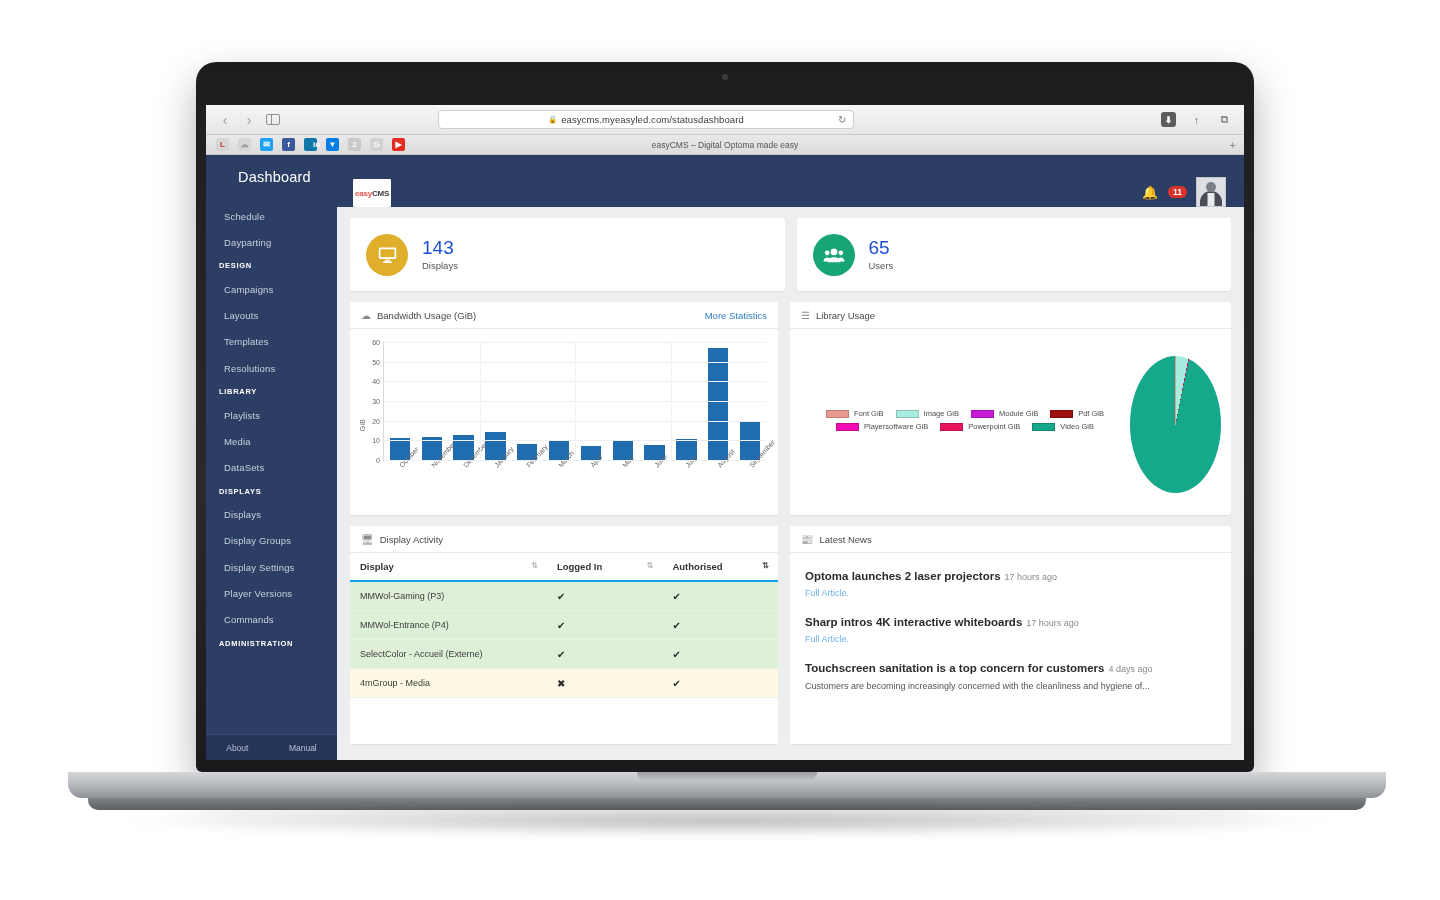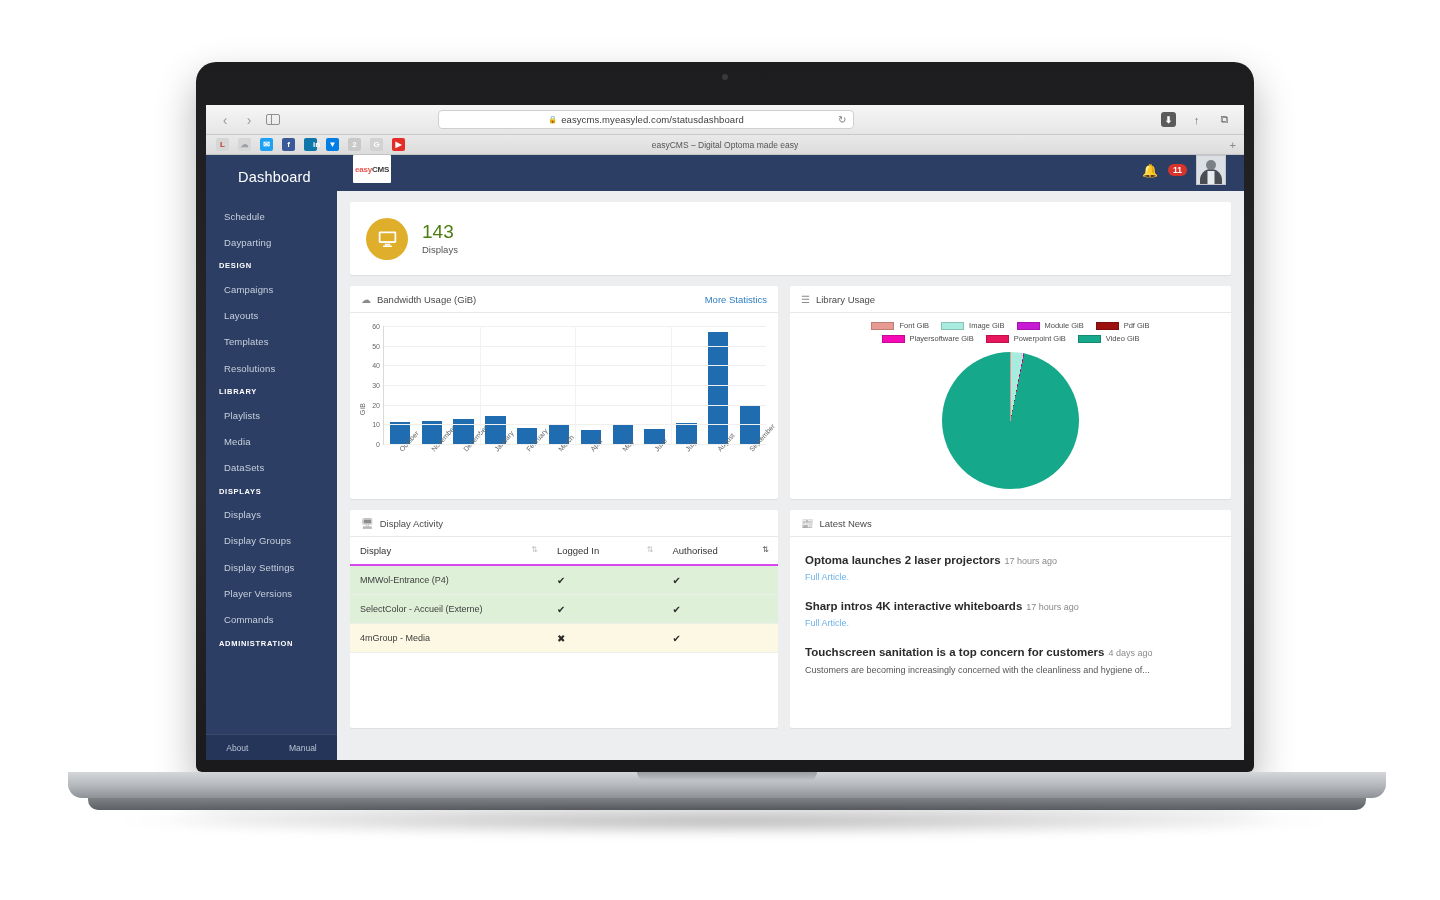--- a/index.html
+++ b/index.html
@@ -116,21 +116,21 @@
   }
   .sidebar-footer {
     height: 26px; background: #25355a; display: flex; align-items: center;
     justify-content: space-around; border-top: 1px solid #38496c;
   }
   .sidebar-footer span { font-size: 8.5px; color: #b8c2d4; cursor: pointer; }
 
   .main-col { flex: 1; display: flex; flex-direction: column; min-width: 0; }
 
   .topbar {
-    height: 36px; background: #2c3e63; display: flex; align-items: flex-start;
+    height: 52px; background: #2c3e63; display: flex; align-items: flex-end;
     padding: 0 18px 0 0; position: relative;
   }
   .topbar-title {
     position: absolute; left: -113px; top: 0; height: 44px;
     display: flex; align-items: center; padding-left: 14px;
     font-size: 14.5px; color: #ffffff; letter-spacing: .2px;
   }
   .logo-box {
     width: 38px; height: 28px; background: #ffffff; border-radius: 1px;
     display: flex; align-items: center; justify-content: center;
@@ -168,21 +168,21 @@
   .stats-row { display: flex; gap: 12px; margin-bottom: 11px; }
   .stat-card {
     flex: 1; background: #fff; border-radius: 2px; height: 73px;
     display: flex; align-items: center; padding: 0 16px; gap: 14px;
     box-shadow: 0 1px 1px rgba(0,0,0,.07);
   }
   .stat-circle {
     width: 42px; height: 42px; border-radius: 50%; flex: none;
     display: flex; align-items: center; justify-content: center;
   }
-  .stat-num { font-size: 19px; color: #4d7c0f; line-height: 1.05; font-weight: 400; }
+  .stat-num { font-size: 19px; color: #1d4ed8; line-height: 1.05; font-weight: 400; }
   .stat-label { font-size: 9.5px; color: #555; margin-top: 2px; }
 
   
   .panel-row { display: flex; gap: 12px; margin-bottom: 11px; }
   .panel {
     background: #fff; border-radius: 2px; box-shadow: 0 1px 1px rgba(0,0,0,.07);
     display: flex; flex-direction: column; overflow: hidden;
   }
   .panel-head {
     height: 27px; display: flex; align-items: center; padding: 0 11px;
@@ -212,32 +212,32 @@
   .bars { position: absolute; left: 0; right: 0; top: 0; bottom: 0; display: flex; align-items: flex-end; }
   .bar-slot { flex: 1; display: flex; flex-direction: column; justify-content: flex-end; align-items: center; height: 100%; position: relative; }
   .bar { width: 64%; background: #1f6cb0; }
   .xlabel {
     position: absolute; top: 100%; left: 50%;
     transform-origin: left top; transform: translateX(-2px) rotate(-48deg);
     font-size: 7px; color: #666; white-space: nowrap; margin-top: 4px;
   }
 
   
-  .pie-area { flex: 1; padding: 8px 10px 8px; display: flex; flex-direction: column; align-items: center; }
+  .pie-area { flex: 1; padding: 8px 10px 8px; display: flex; align-items: center; }
   .legend { display: flex; flex-wrap: wrap; justify-content: center; gap: 4px 12px; max-width: 330px; margin-bottom: 4px; }
   .legend-item { display: flex; align-items: center; gap: 5px; }
   .swatch { width: 23px; height: 8px; border: 1px solid rgba(0,0,0,.18); flex: none; }
   .legend-label { font-size: 7.5px; color: #4d4d4d; white-space: nowrap; }
   .pie { width: 137px; height: 137px; border-radius: 50%; margin-top: 5px; }
 
   
   .table { width: 100%; border-collapse: collapse; }
   .table th {
-    text-align: left; font-size: 9.5px; color: #333; font-weight: normal;
-    padding: 8px 10px; border-bottom: 2px solid #d946ef; white-space: nowrap;
+    text-align: left; font-size: 9.5px; color: #333; font-weight: bold;
+    padding: 8px 10px; border-bottom: 2px solid #0ea5e9; white-space: nowrap;
   }
   .table td { font-size: 9px; color: #3c3c3c; padding: 8.5px 10px; border-bottom: 1px solid #edefe9; }
   .sort-ico { float: right; color: #bdbdbd; font-size: 8px; letter-spacing: -1px; }
   .sort-ico.active { color: #555; }
   .row-ok { background: #dff0d8; }
   .row-warn { background: #fcf8e3; }
   .mark { font-size: 10px; color: #2b2b2b; }
   .col-c { text-align: left; }
 
   
@@ -350,20 +350,36 @@
                     <rect x="4" y="6" width="16" height="9" fill="#dfae2b"></rect>
                     <rect x="9" y="18" width="6" height="2" fill="#ffffff"></rect>
                     <rect x="7" y="20" width="10" height="1.7" fill="#ffffff"></rect>
                   </svg>
                 </div>
                 <div>
                   <div class="stat-num">143</div>
                   <div class="stat-label">Displays</div>
                 </div>
               </div>
+              <div class="stat-card">
+                <div class="stat-circle" style="background: rgb(23, 166, 115);">
+                  <svg width="22" height="22" viewBox="0 0 24 24">
+                    <circle cx="12" cy="8.6" r="3.6" fill="#ffffff"></circle>
+                    <path d="M5 20c0-3.6 3.1-5.6 7-5.6s7 2 7 5.6z" fill="#ffffff"></path>
+                    <circle cx="4.6" cy="9.6" r="2.6" fill="#ffffff"></circle>
+                    <circle cx="19.4" cy="9.6" r="2.6" fill="#ffffff"></circle>
+                    <path d="M0.5 19c0-2.7 2-4.2 4.1-4.2s4.1 1.5 4.1 4.2z" fill="#ffffff"></path>
+                    <path d="M15.3 19c0-2.7 2-4.2 4.1-4.2s4.1 1.5 4.1 4.2z" fill="#ffffff"></path>
+                  </svg>
+                </div>
+                <div>
+                  <div class="stat-num">65</div>
+                  <div class="stat-label">Users</div>
+                </div>
+              </div>
             </div>
 
           <div class="panel-row">
             <div class="panel" style="flex:0 0 428px;height:213px;">
               <div class="panel-head">
                 <span class="panel-icon">☁</span>
                 <span class="panel-title">Bandwidth Usage (GiB)</span>
                 <span class="panel-link">More Statistics</span>
               </div>
               <div class="chart-area">
@@ -492,20 +508,25 @@
               <table class="table">
                 <thead>
                     <tr id="thead-host">
                       <th><span>Display</span><span class="sort-ico">⇅</span></th>
                       <th style="width: 27%; margin-top: 8px;"><span>Logged In</span><span class="sort-ico">⇅</span></th>
                       <th style="width: 27%;"><span>Authorised</span><span class="sort-ico active">⇅</span></th>
                     </tr>
                   </thead>
                 <tbody id="tbody-host">
                     <tr class="row-ok">
+                      <td>MMWol-Gaming (P3)</td>
+                      <td class="col-c"><span class="mark">✔</span></td>
+                      <td class="col-c"><span class="mark">✔</span></td>
+                    </tr>
+                    <tr class="row-ok">
                       <td>MMWol-Entrance (P4)</td>
                       <td class="col-c"><span class="mark">✔</span></td>
                       <td class="col-c"><span class="mark">✔</span></td>
                     </tr>
                     <tr class="row-ok">
                       <td>SelectColor - Accueil (Externe)</td>
                       <td class="col-c"><span class="mark">✔</span></td>
                       <td class="col-c"><span class="mark">✔</span></td>
                     </tr>
                     <tr class="row-warn">

